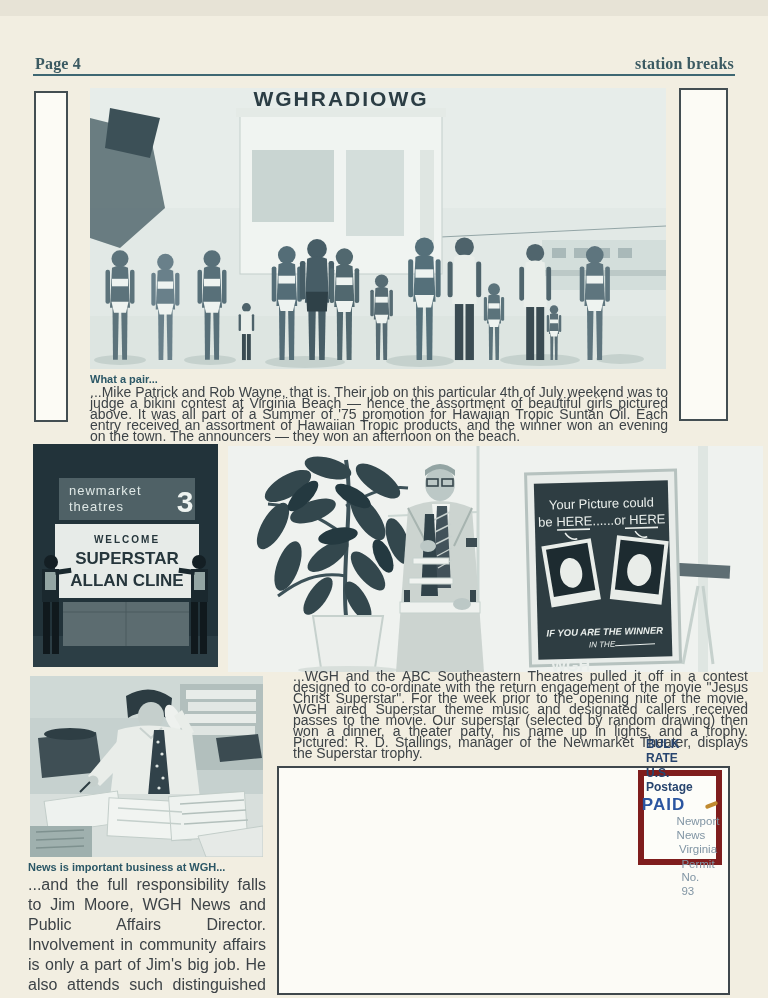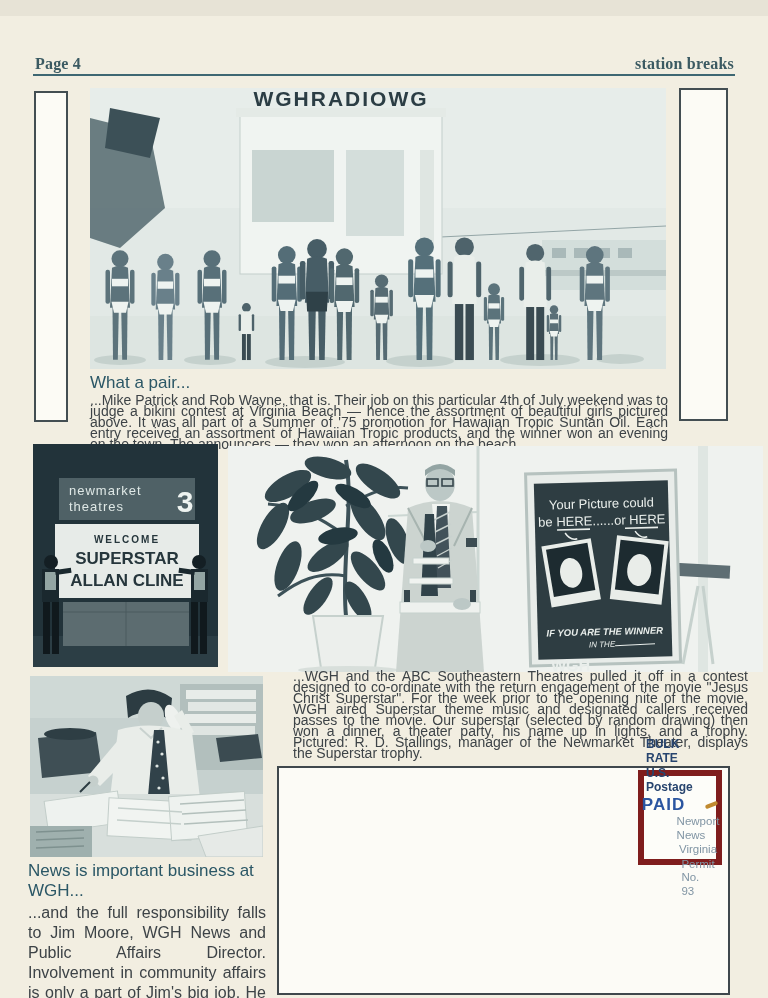--- a/index.html
+++ b/index.html
@@ -8,21 +8,21 @@
     background:#f2eee1;overflow:hidden;
     font-family:"Liberation Sans", sans-serif;
   }
   .abs{position:absolute;}
   
   .hdr{font-family:"Liberation Serif", serif;font-weight:bold;font-size:16px;color:#3b5a62;letter-spacing:.2px;}
   .rule{height:2px;background:#3e6772;}
   
   .white-box{background:#fcfbf5;border:2px solid #434e52;box-sizing:border-box;}
   
-  .cap-title{font-size:17px;font-weight:normal;color:#2b5766;margin:0 0 2px 0;}
+  .cap-title{font-size:11px;font-weight:bold;color:#2b5766;margin:0 0 2px 0;}
   .cap-body{font-size:14px;line-height:11px;color:#3d4347;text-align:justify;margin:0;}
   .cap-body.tight{font-size:16px;line-height:20px;}
   
   .photo{display:block;}
   
   .mail-box{background:#fcfbf6;border:2px solid #3f474c;box-sizing:border-box;}
   .indicia{
     background:#fdfdf9;border:6px solid #7f1d1d;box-sizing:border-box;
     display:flex;flex-direction:column;align-items:center;justify-content:center;
     padding:4px 2px;gap:1px;

